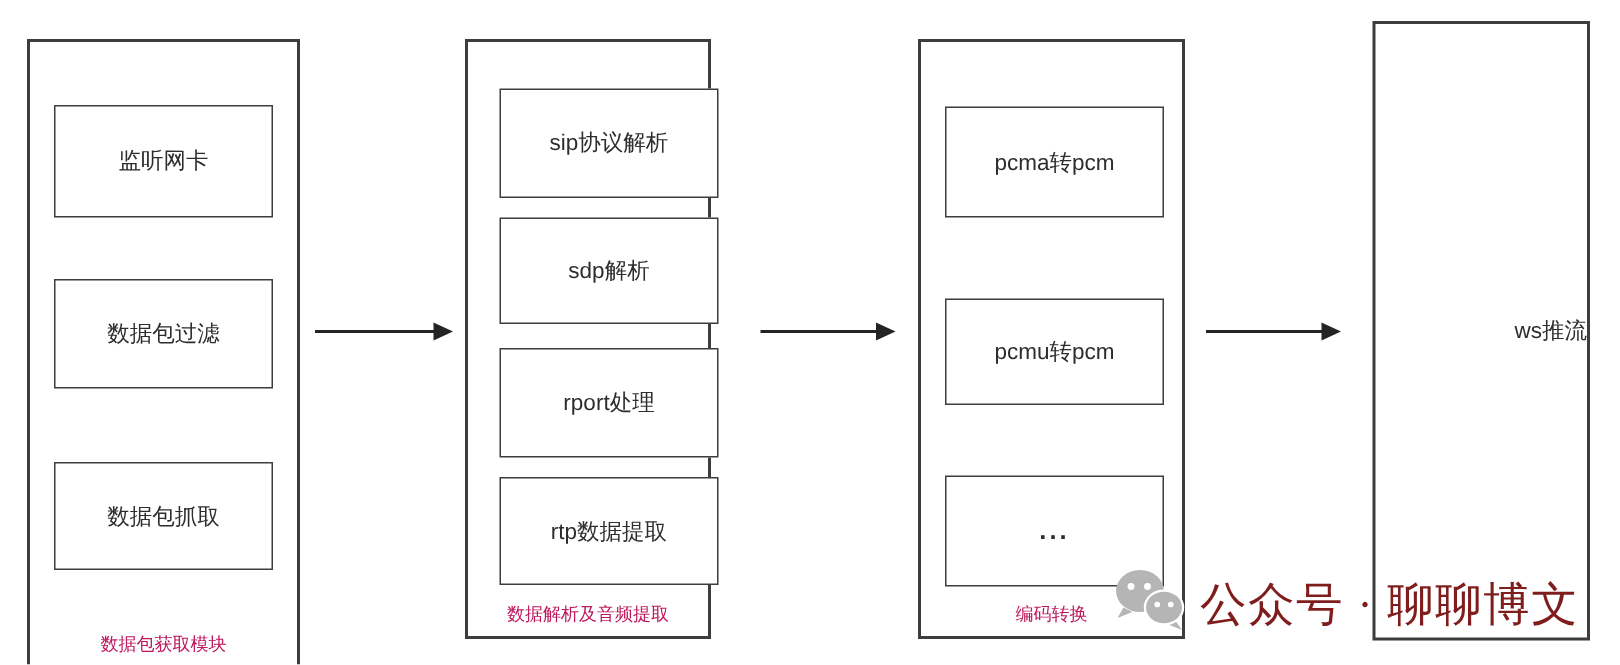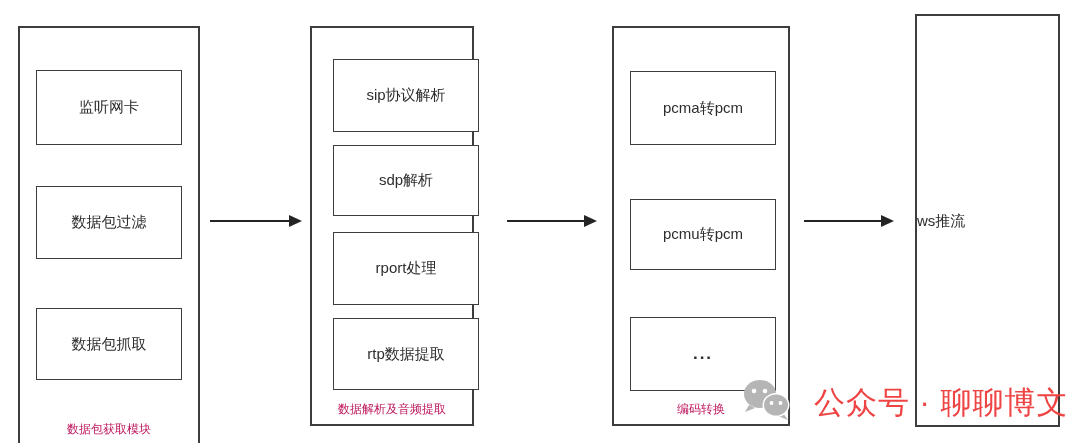--- a/index.html
+++ b/index.html
@@ -38,21 +38,21 @@
     text-align: center;
     font-size: 12px;
     color: #be185d;
   }
   .module-label-center {
     position: absolute;
     left: 0;
     right: 0;
     top: 50%;
     transform: translateY(-50%);
-    text-align: left;
+    text-align: right;
     font-size: 15px;
     color: #2d2d2d;
   }
   .arrow {
     position: absolute;
     height: 0;
     border-top: 2px solid #242424;
   }
   .arrow::after {
     content: '';
@@ -70,25 +70,26 @@
     left: 742px;
     top: 378px;
     display: flex;
     align-items: center;
     z-index: 5;
     pointer-events: none;
   }
   .watermark-icon { width: 52px; height: 48px; }
   .watermark-text {
     font-size: 31px;
-    color: #ef4444;
+    color: #7f1d1d;
     letter-spacing: 1px;
     white-space: nowrap;
-    margin-left: 20px;
+    margin-left: 6px;
     margin-top: 2px;
+    font-family: Liberation Serif, serif;
   }
 </style>
 </head>
 <body>
 
 <div class="canvas">
 
   <div class="module" style="left:18px; top:26px; width:182px; height:420px;">
     <div class="node" style="left:16px; top:42px; width:146px; height:75px;">监听网卡</div>
     <div class="node" style="left:16px; top:280px; width:146px; height:72px;">数据包抓取</div>

